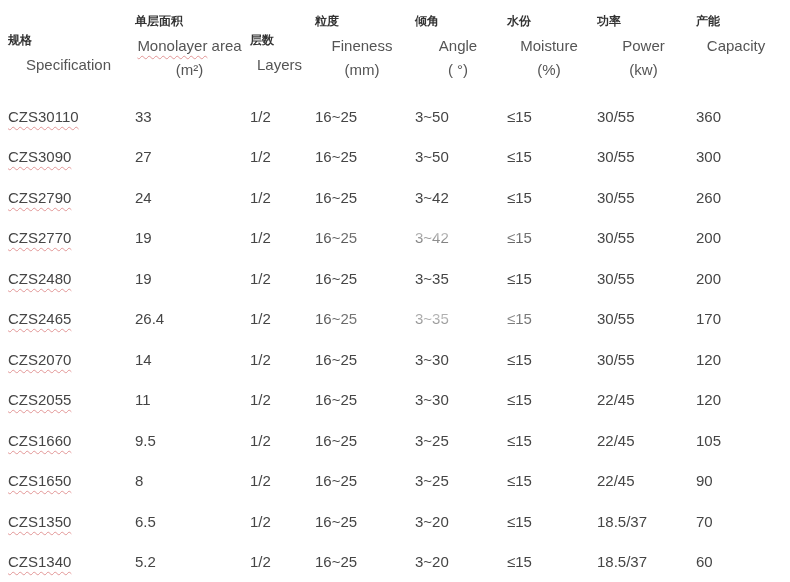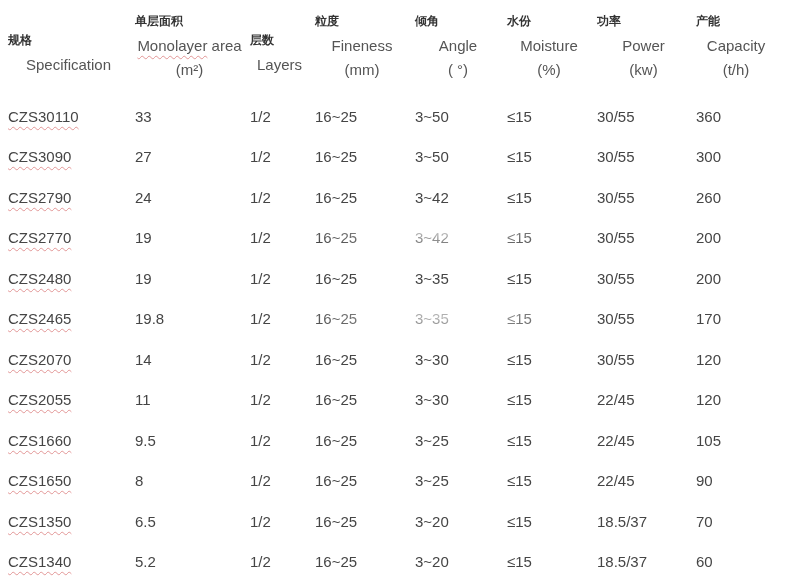--- a/index.html
+++ b/index.html
@@ -114,21 +114,20 @@
         <div class="unit">(%)</div>
       </div>
       <div class="hcell">
         <div class="cn">功率</div>
         <div class="en">Power</div>
         <div class="unit">(kw)</div>
       </div>
       <div class="hcell">
         <div class="cn">产能</div>
         <div class="en">Capacity</div>
-        <div class="unit">(t/h)</div>
       </div>
     </div>
   <div class="tbody" id="table-body">
       <div class="trow">
         <div class="tcell squiggle">CZS30110</div>
         <div class="tcell">33</div>
         <div class="tcell">1/2</div>
         <div class="tcell">16~25</div>
         <div class="tcell">3~50</div>
         <div class="tcell">≤15</div>
@@ -170,21 +169,21 @@
         <div class="tcell">19</div>
         <div class="tcell">1/2</div>
         <div class="tcell">16~25</div>
         <div class="tcell">3~35</div>
         <div class="tcell">≤15</div>
         <div class="tcell">30/55</div>
         <div class="tcell">200</div>
       </div>
       <div class="trow">
         <div class="tcell squiggle">CZS2465</div>
-        <div class="tcell">19.8</div>
+        <div class="tcell">26.4</div>
         <div class="tcell">1/2</div>
         <div class="tcell">16~25</div>
         <div class="tcell">3~35</div>
         <div class="tcell">≤15</div>
         <div class="tcell">30/55</div>
         <div class="tcell">170</div>
       </div>
       <div class="trow">
         <div class="tcell squiggle">CZS2070</div>
         <div class="tcell">14</div>

